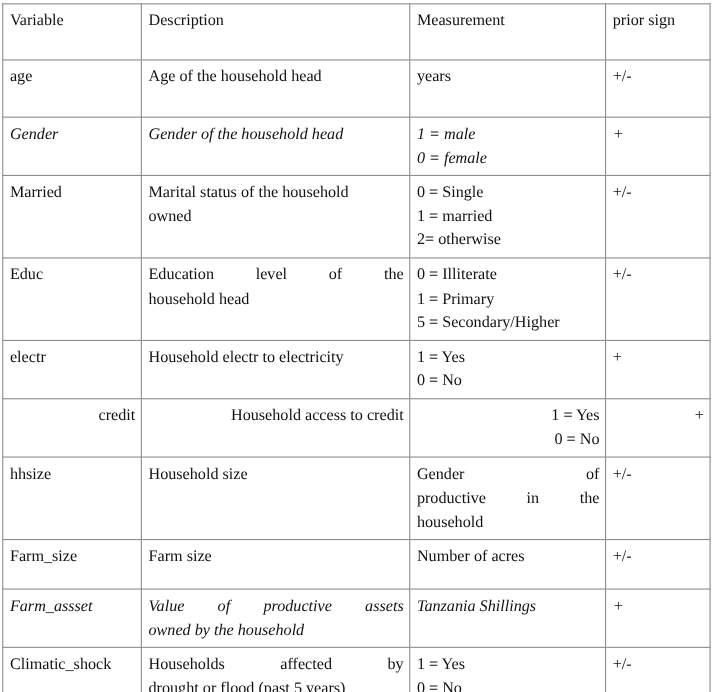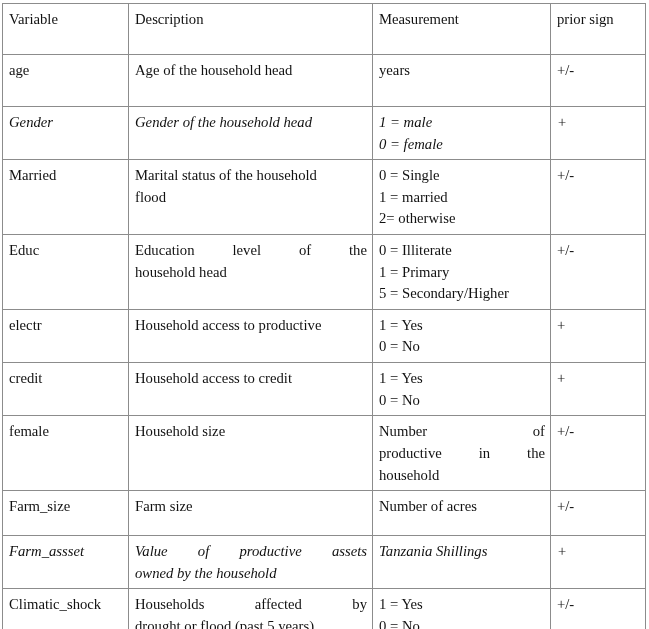--- a/index.html
+++ b/index.html
@@ -100,21 +100,21 @@
           <td>
             <span class="cellline">1 = male</span>
             <span class="cellline">0 = female</span>
           </td>
           <td>+</td>
         </tr>
         <tr style="height: 73px; margin-top: 33px;">
           <td>Married</td>
           <td>
             <span class="cellline">Marital status of the household</span>
-            <span class="cellline">flood</span>
+            <span class="cellline">owned</span>
           </td>
           <td>
             <span class="cellline">0 = Single</span>
             <span class="cellline">1 = married</span>
             <span class="cellline">2= otherwise</span>
           </td>
           <td>+/-</td>
         </tr>
         <tr style="height: 72px;">
           <td>Educ</td>
@@ -125,46 +125,46 @@
           <td>
             <span class="cellline">0 = Illiterate</span>
             <span class="cellline">1 = Primary</span>
             <span class="cellline">5 = Secondary/Higher</span>
           </td>
           <td>+/-</td>
         </tr>
         <tr style="height: 52px;">
           <td>electr</td>
           <td>
-            <span class="cellline">Household access to productive</span>
+            <span class="cellline">Household electr to electricity</span>
           </td>
           <td>
             <span class="cellline">1 = Yes</span>
             <span class="cellline">0 = No</span>
           </td>
           <td>+</td>
         </tr>
-        <tr style="height: 51px;">
+        <tr style="height: 51px; text-align: right;">
           <td>credit</td>
           <td>
             <span class="cellline">Household access to credit</span>
           </td>
           <td>
             <span class="cellline">1 = Yes</span>
             <span class="cellline">0 = No</span>
           </td>
           <td>+</td>
         </tr>
         <tr style="height: 74px;">
-          <td>female</td>
+          <td>hhsize</td>
           <td>
             <span class="cellline">Household size</span>
           </td>
           <td class="just">
-            <span class="line-j">Number   of</span>
+            <span class="line-j">Gender   of</span>
             <span class="line-j">productive   in   the</span>
             <span class="line-l">household</span>
           </td>
           <td>+/-</td>
         </tr>
         <tr style="height: 45px;">
           <td>Farm_size</td>
           <td>
             <span class="cellline">Farm size</span>
           </td>

